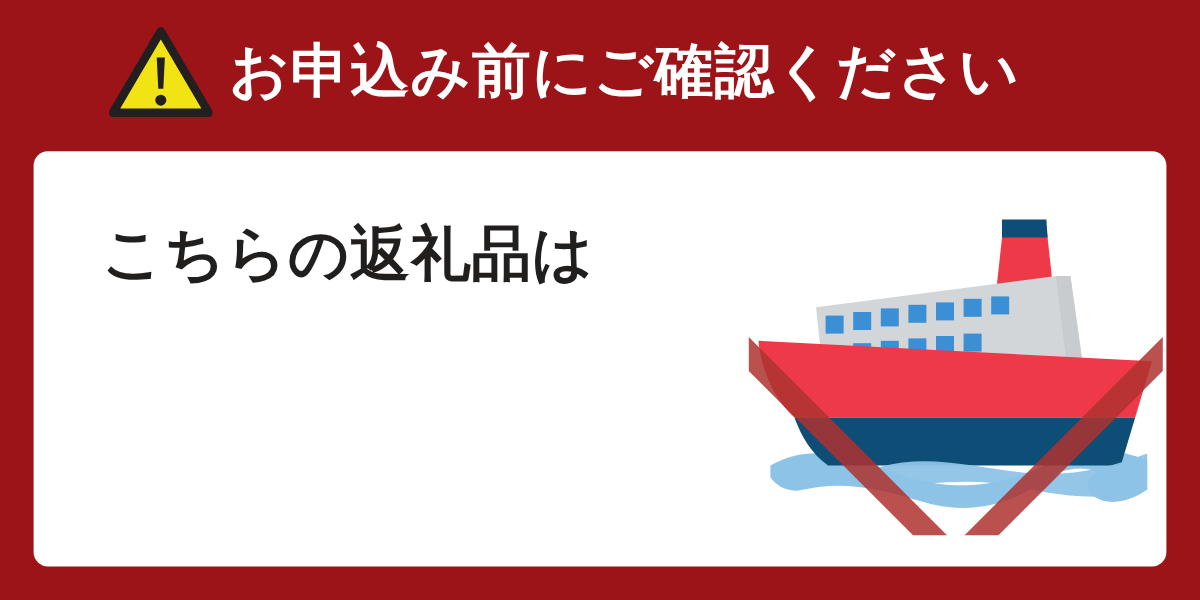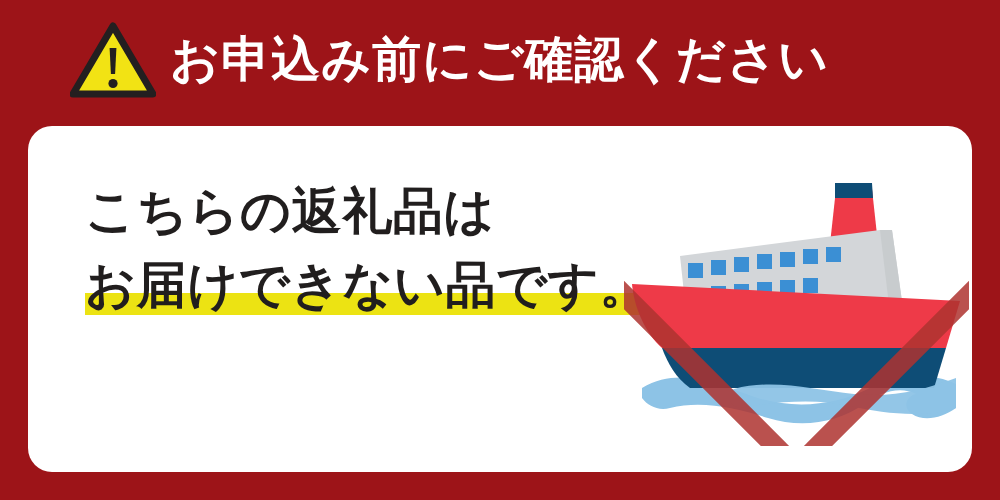--- a/index.html
+++ b/index.html
@@ -20,21 +20,21 @@
 
   
   .header {
     position: absolute;
     left: 0;
     top: 0;
     width: 1000px;
     height: 118px;
     display: flex;
     align-items: center;
-    padding-left: 70px;
+    padding-left: 91px;
     box-sizing: border-box;
   }
   .warn-icon {
     width: 86px;
     height: 76px;
     flex: 0 0 auto;
     margin-right: 14px;
     margin-top: 2px;
   }
   .header-title {
@@ -48,21 +48,21 @@
   }
 
   
   .card {
     position: absolute;
     left: 28px;
     top: 126px;
     width: 944px;
     height: 346px;
     background: #ffffff;
-    border-radius: 24px;
+    border-radius: 12px;
   }
 
   
   .text-block {
     position: absolute;
     left: 57px;
     top: 48px;
     width: 540px;
   }
   .line {
@@ -115,24 +115,20 @@
       </svg>
     </span>
     <span class="header-title">お申込み前にご確認ください</span>
   </div>
 
   <div class="card">
 
     <div class="text-block">
       <div class="line line-1">
         <span class="txt">こちらの返礼品は</span>
-      </div>
-      <div class="line line-3">
-        <span class="hl"></span>
-        <span class="txt">お届けできない品です。</span>
       </div>
     </div>
 
     <div class="ship-wrap">
       <svg class="ship-svg" width="345" height="290" viewBox="0 0 345 290" xmlns="http://www.w3.org/2000/svg">
 
         <g>
 
           <g>
             <path d="M18 232 C56 210 92 228 128 240 C168 254 210 250 246 232

